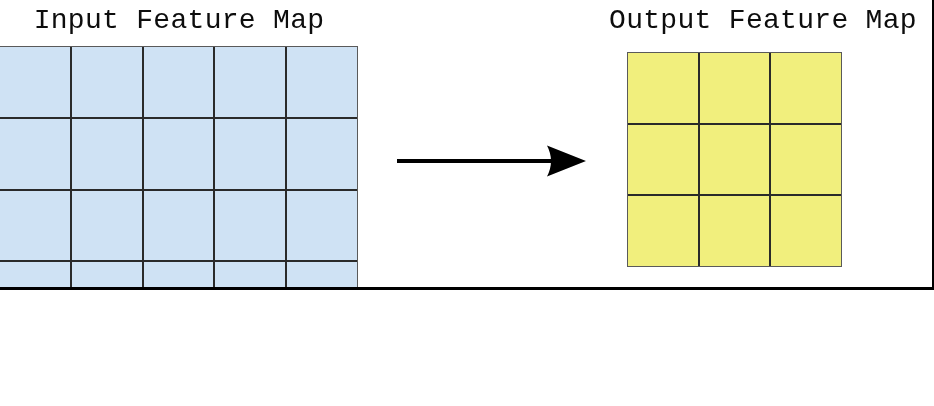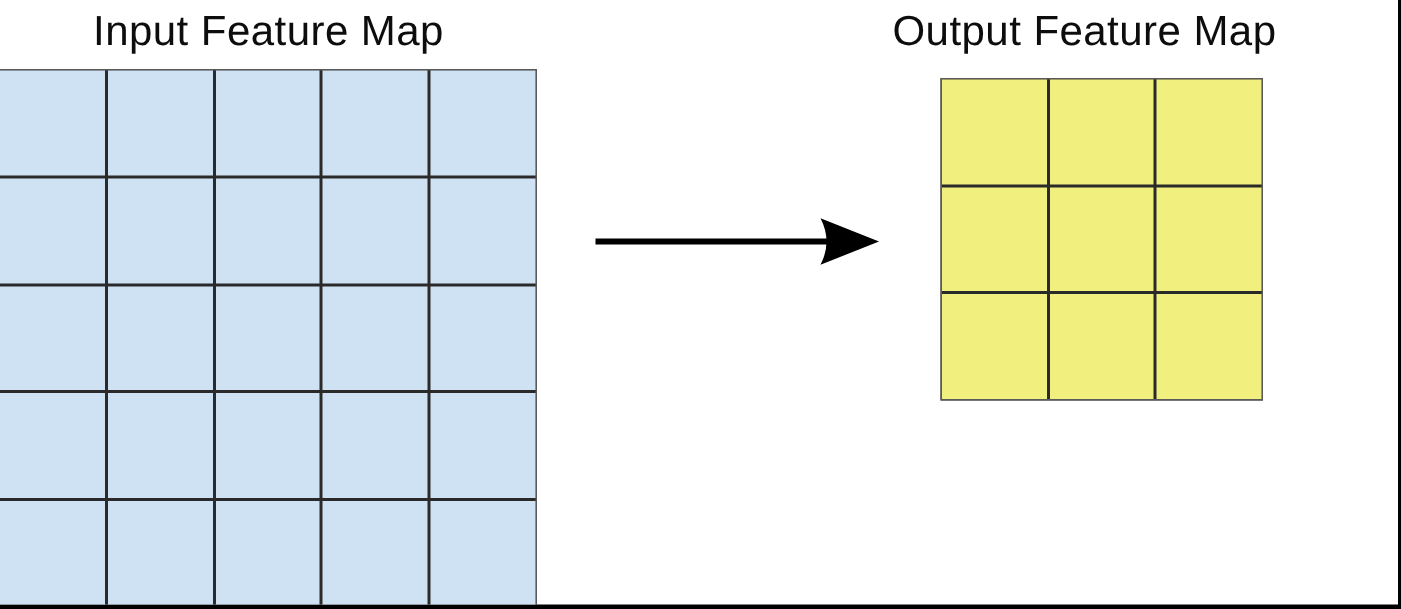--- a/index.html
+++ b/index.html
@@ -3,40 +3,40 @@
 <meta charset="utf-8">
 <style>
   html, body {
     margin: 0;
     padding: 0;
     background: #ffffff;
   }
   .canvas {
     position: relative;
     width: 934px;
-    height: 406px;
+    height: 290px;
     box-sizing: border-box;
     background: #ffffff;
     border-right: 2px solid #000000;
     border-bottom: 3px solid #000000;
     overflow: hidden;
-    font-family: Liberation Sans, sans-serif;
+    font-family: Liberation Mono, monospace;
   }
   .map-title {
     position: absolute;
     top: 1px;
     text-align: center;
     font-size: 28px;
     line-height: 40px;
     color: #0d0d0d;
     letter-spacing: 0.3px;
     white-space: nowrap;
   }
   .title-input  { left: -2px;  width: 362px; }
-  .title-output { left: 563px; width: 320px; }
+  .title-output { left: 603px; width: 320px; }
   .feature-grid {
     position: absolute;
     display: grid;
     gap: 2px;
     box-sizing: border-box;
     border: 1.5px solid;
   }
   .grid-input {
     left: -1px;
     top: 46px;

